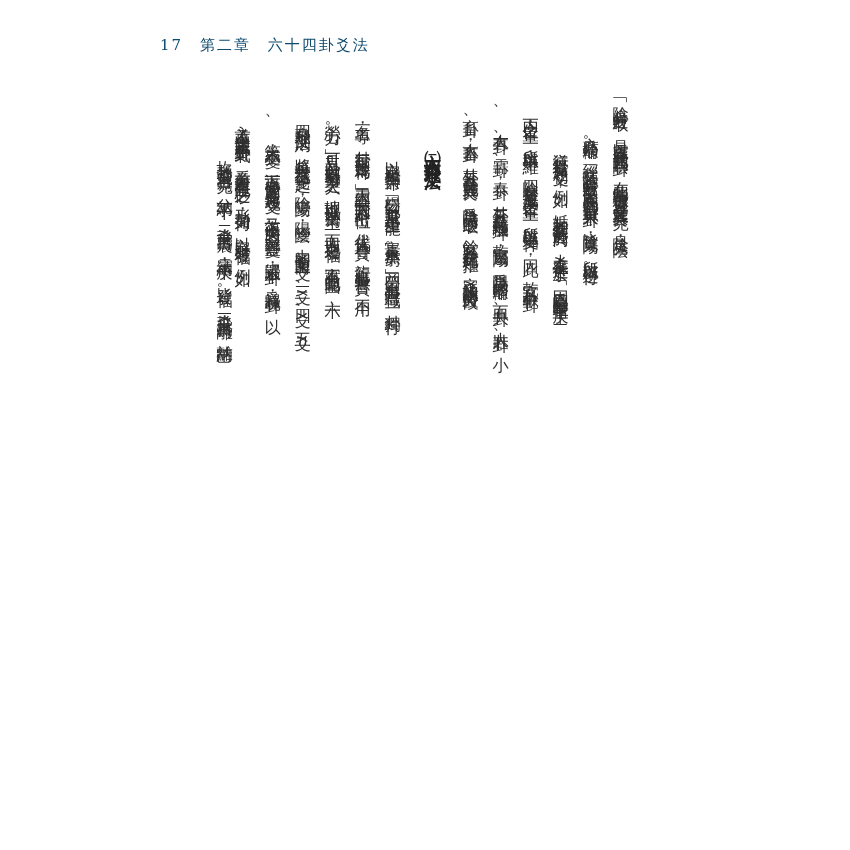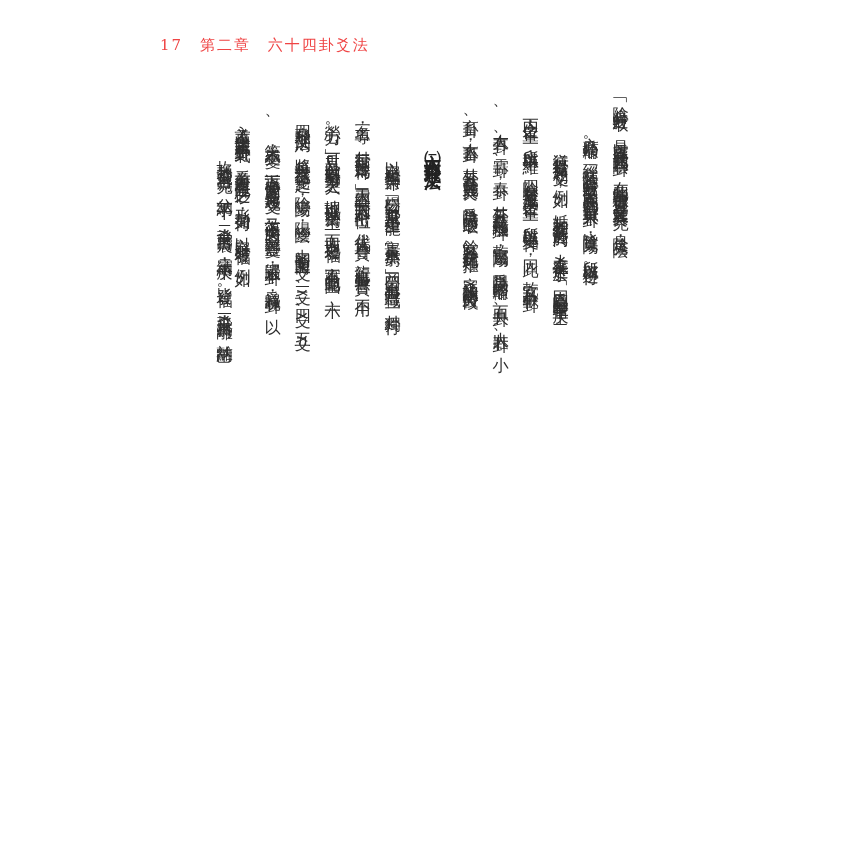--- a/index.html
+++ b/index.html
@@ -2,21 +2,21 @@
 <html><head>
 <meta charset="utf-8">
 <style>
   html, body { margin: 0; padding: 0; }
   body {
     width: 850px; height: 850px; background: #ffffff; position: relative; overflow: hidden;
     font-family: "DejaVu Serif", "Liberation Serif", serif; color: #2a2a2a;
   }
   .running-head {
     position: absolute; left: 160px; top: 36px;
-    font-size: 15px; letter-spacing: 2px; color: #ef4444;
+    font-size: 15px; letter-spacing: 2px; color: #0c4a6e;
     white-space: nowrap;
   }
   .running-head .pg { margin-right: 10px; }
   .running-head .ch { margin-right: 10px; }
   .col {
     position: absolute;
     writing-mode: vertical-rl;
     font-size: 16.2px;
     line-height: 1;
     letter-spacing: 2.35px;

